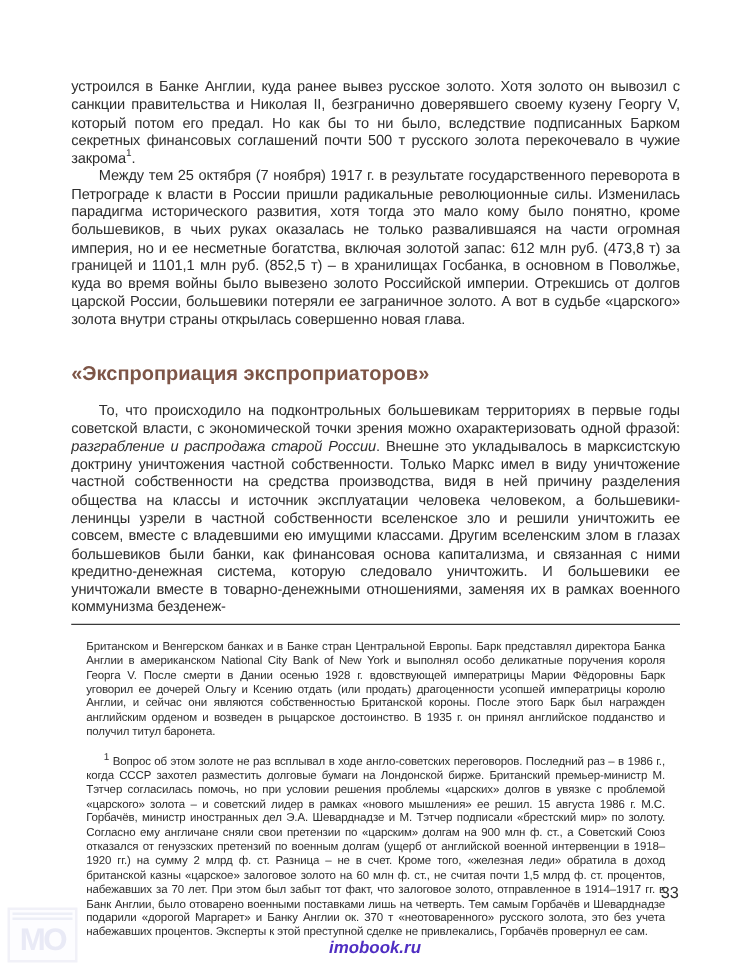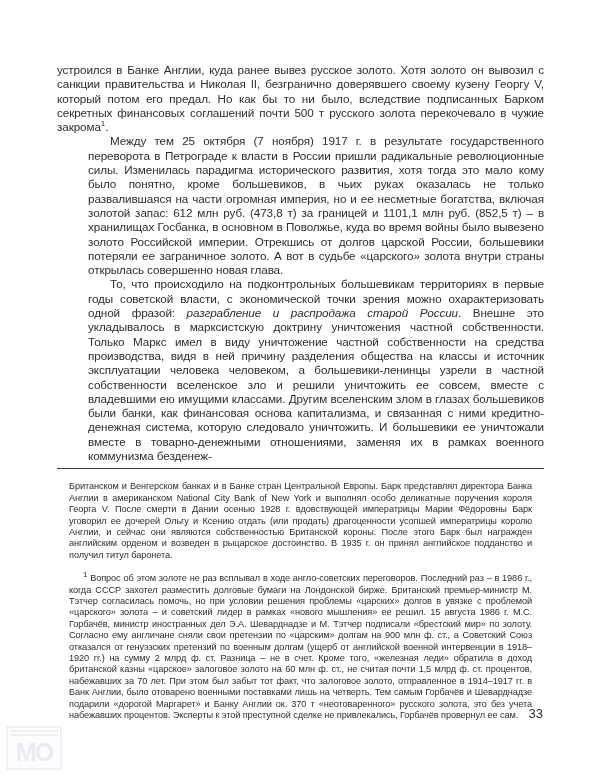--- a/index.html
+++ b/index.html
@@ -23,21 +23,21 @@
     width: 487px;
   }
   p.body-para {
     margin: 0;
     font-size: 11.7px;
     line-height: 14.3px;
     letter-spacing: -0.1px;
     text-align: justify;
     color: #2e2e2e;
   }
-  p.body-para.indent { text-indent: 22px; margin-left: 31px; }
+  p.body-para.indent { text-indent: 22px; }
   .emphasis-bold-italic { font-weight: normal; font-style: italic; }
   sup.fn-ref {
     font-size: 8px;
     line-height: 0;
     vertical-align: super;
   }
   h2.section-heading {
     margin: 27px 0 13px 0;
     font-size: 16px;
     line-height: 19px;
@@ -106,34 +106,36 @@
 <body>
 
 <div class="page">
 
   <div class="text-column">
 
     <p class="body-para"><span>устроился в Банке Англии, куда ранее вывез русское золото. Хотя золото он вывозил с санкции правительства и Николая II, безгранично доверявшего своему кузену Георгу V, который потом его предал. Но как бы то ни было, вследствие подписанных Барком секретных финансовых соглашений почти 500 т русского золота перекочевало в чужие закрома</span><sup class="fn-ref">1</sup><span>.</span></p>
 
     <p class="body-para indent">Между тем 25 октября (7 ноября) 1917 г. в результате государственного переворота в Петрограде к власти в России пришли радикальные революционные силы. Изменилась парадигма исторического развития, хотя тогда это мало кому было понятно, кроме большевиков, в чьих руках оказалась не только развалившаяся на части огромная империя, но и ее несметные богатства, включая золотой запас: 612 млн руб. (473,8 т) за границей и 1101,1 млн руб. (852,5 т) – в хранилищах Госбанка, в основном в Поволжье, куда во время войны было вывезено золото Российской империи. Отрекшись от долгов царской России, большевики потеряли ее заграничное золото. А вот в судьбе «царского» золота внутри страны открылась совершенно новая глава.</p>
 
+    <h2 class="section-heading">«Экспроприация экспроприаторов»</h2>
 
     <p class="body-para indent"><span>То, что происходило на подконтрольных большевикам территориях в первые годы советской власти, с экономической точки зрения можно охарактеризовать одной фразой: </span><span class="emphasis-bold-italic">разграбление и распродажа старой России</span><span>. Внешне это укладывалось в марксистскую доктрину уничтожения частной собственности. Только Маркс имел в виду уничтожение частной собственности на средства производства, видя в ней причину разделения общества на классы и источник эксплуатации человека человеком, а большевики-ленинцы узрели в частной собственности вселенское зло и решили уничтожить ее совсем, вместе с владевшими ею имущими классами. Другим вселенским злом в глазах большевиков были банки, как финансовая основа капитализма, и связанная с ними кредитно-денежная система, которую следовало уничтожить. И большевики ее уничтожали вместе в товарно-денежными отношениями, заменяя их в рамках военного коммунизма безденеж-</span></p>
 
     <hr class="footnote-rule">
 
     <div class="footnotes">
       <p class="footnote">Британском и Венгерском банках и в Банке стран Центральной Европы. Барк представлял директора Банка Англии в американском National City Bank of New York и выполнял особо деликатные поручения короля Георга V. После смерти в Дании осенью 1928 г. вдовствующей императрицы Марии Фёдоровны Барк уговорил ее дочерей Ольгу и Ксению отдать (или продать) драгоценности усопшей императрицы королю Англии, и сейчас они являются собственностью Британской короны. После этого Барк был награжден английским орденом и возведен в рыцарское достоинство. В 1935 г. он принял английское подданство и получил титул баронета.</p>
       <p class="footnote indent"><sup class="fn-ref">1</sup><span> Вопрос об этом золоте не раз всплывал в ходе англо-советских переговоров. Последний раз – в 1986 г., когда СССР захотел разместить долговые бумаги на Лондонской бирже. Британский премьер-министр М. Тэтчер согласилась помочь, но при условии решения проблемы «царских» долгов в увязке с проблемой «царского» золота – и советский лидер в рамках «нового мышления» ее решил. 15 августа 1986 г. М.С. Горбачёв, министр иностранных дел Э.А. Шеварднадзе и М. Тэтчер подписали «брестский мир» по золоту. Согласно ему англичане сняли свои претензии по «царским» долгам на 900 млн ф. ст., а Советский Союз отказался от генуэзских претензий по военным долгам (ущерб от английской военной интервенции в 1918–1920 гг.) на сумму 2 млрд ф. ст. Разница – не в счет. Кроме того, «железная леди» обратила в доход британской казны «царское» залоговое золото на 60 млн ф. ст., не считая почти 1,5 млрд ф. ст. процентов, набежавших за 70 лет. При этом был забыт тот факт, что залоговое золото, отправленное в 1914–1917 гг. в Банк Англии, было отоварено военными поставками лишь на четверть. Тем самым Горбачёв и Шеварднадзе подарили «дорогой Маргарет» и Банку Англии ок. 370 т «неотоваренного» русского золота, это без учета набежавших процентов. Эксперты к этой преступной сделке не привлекались, Горбачёв провернул ее сам.</span></p>
     </div>
 
   </div>
 
   <div class="page-number">33</div>
 
   <div class="mo-logo">
     <div class="bar"></div>
     <div class="bar"></div>
     <div class="mo-text">MO</div>
   </div>
 
+  <div class="watermark">imobook.ru</div>
 
 </div>
 
 </body></html>

